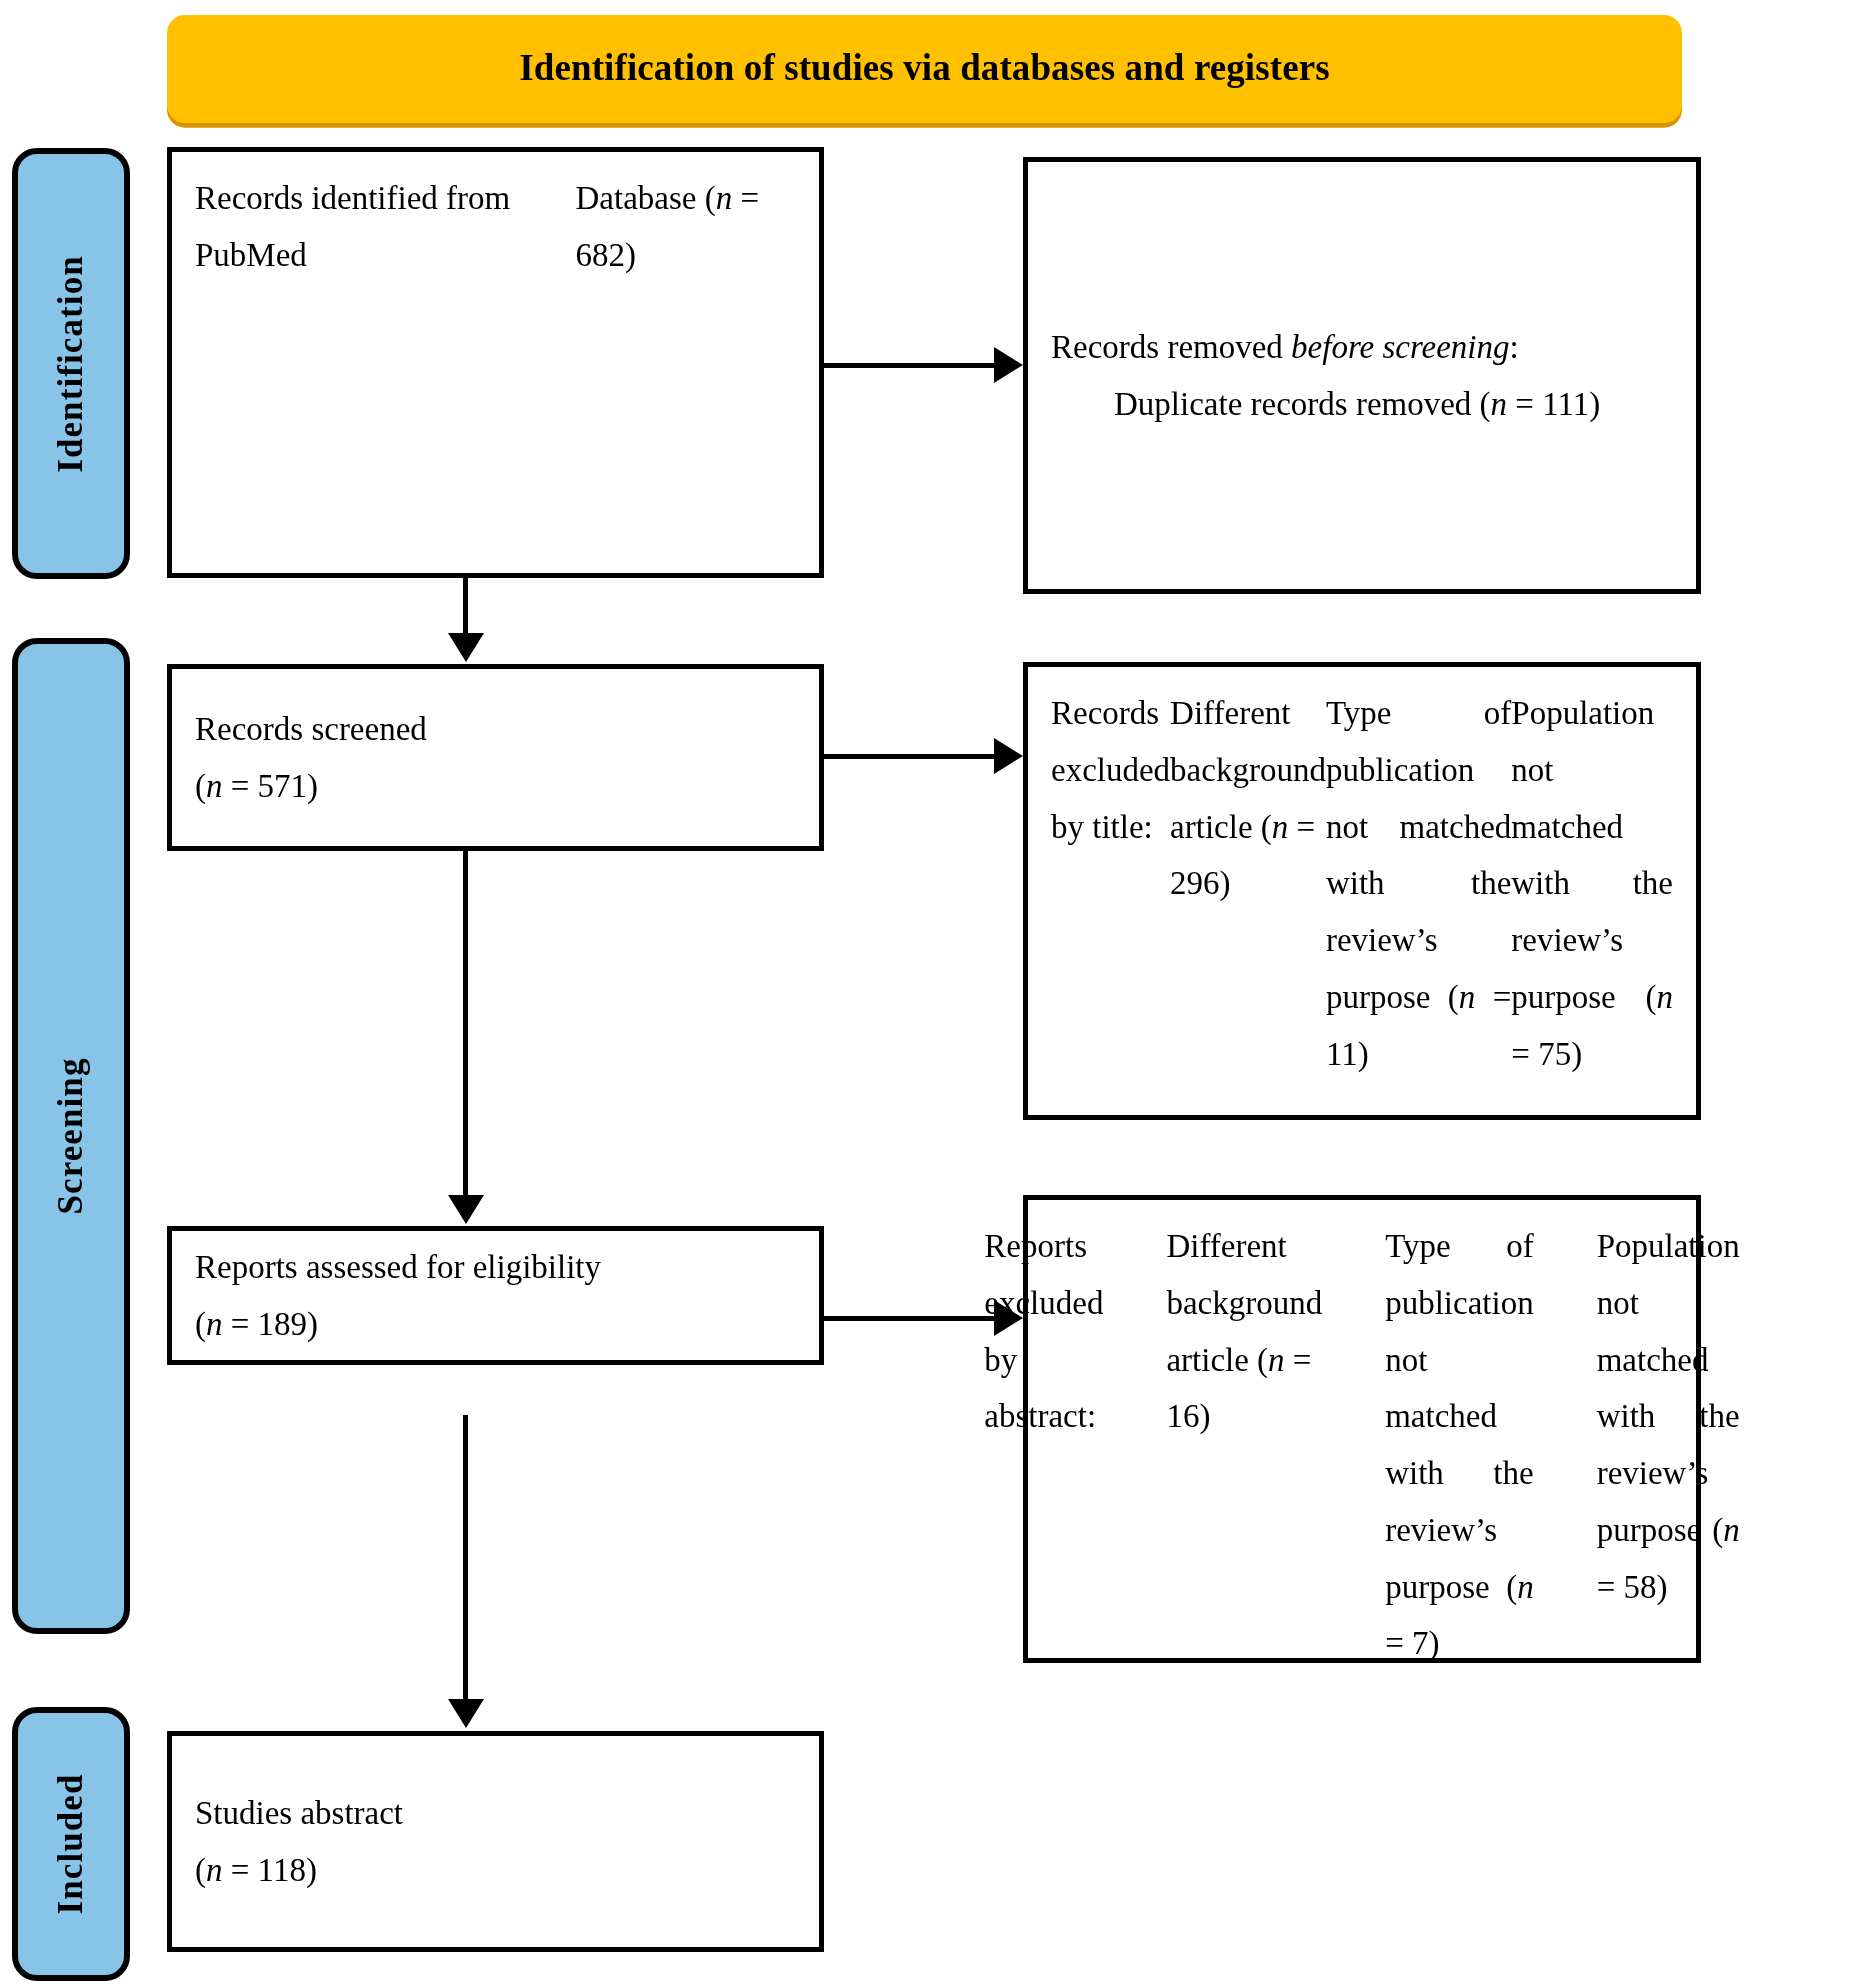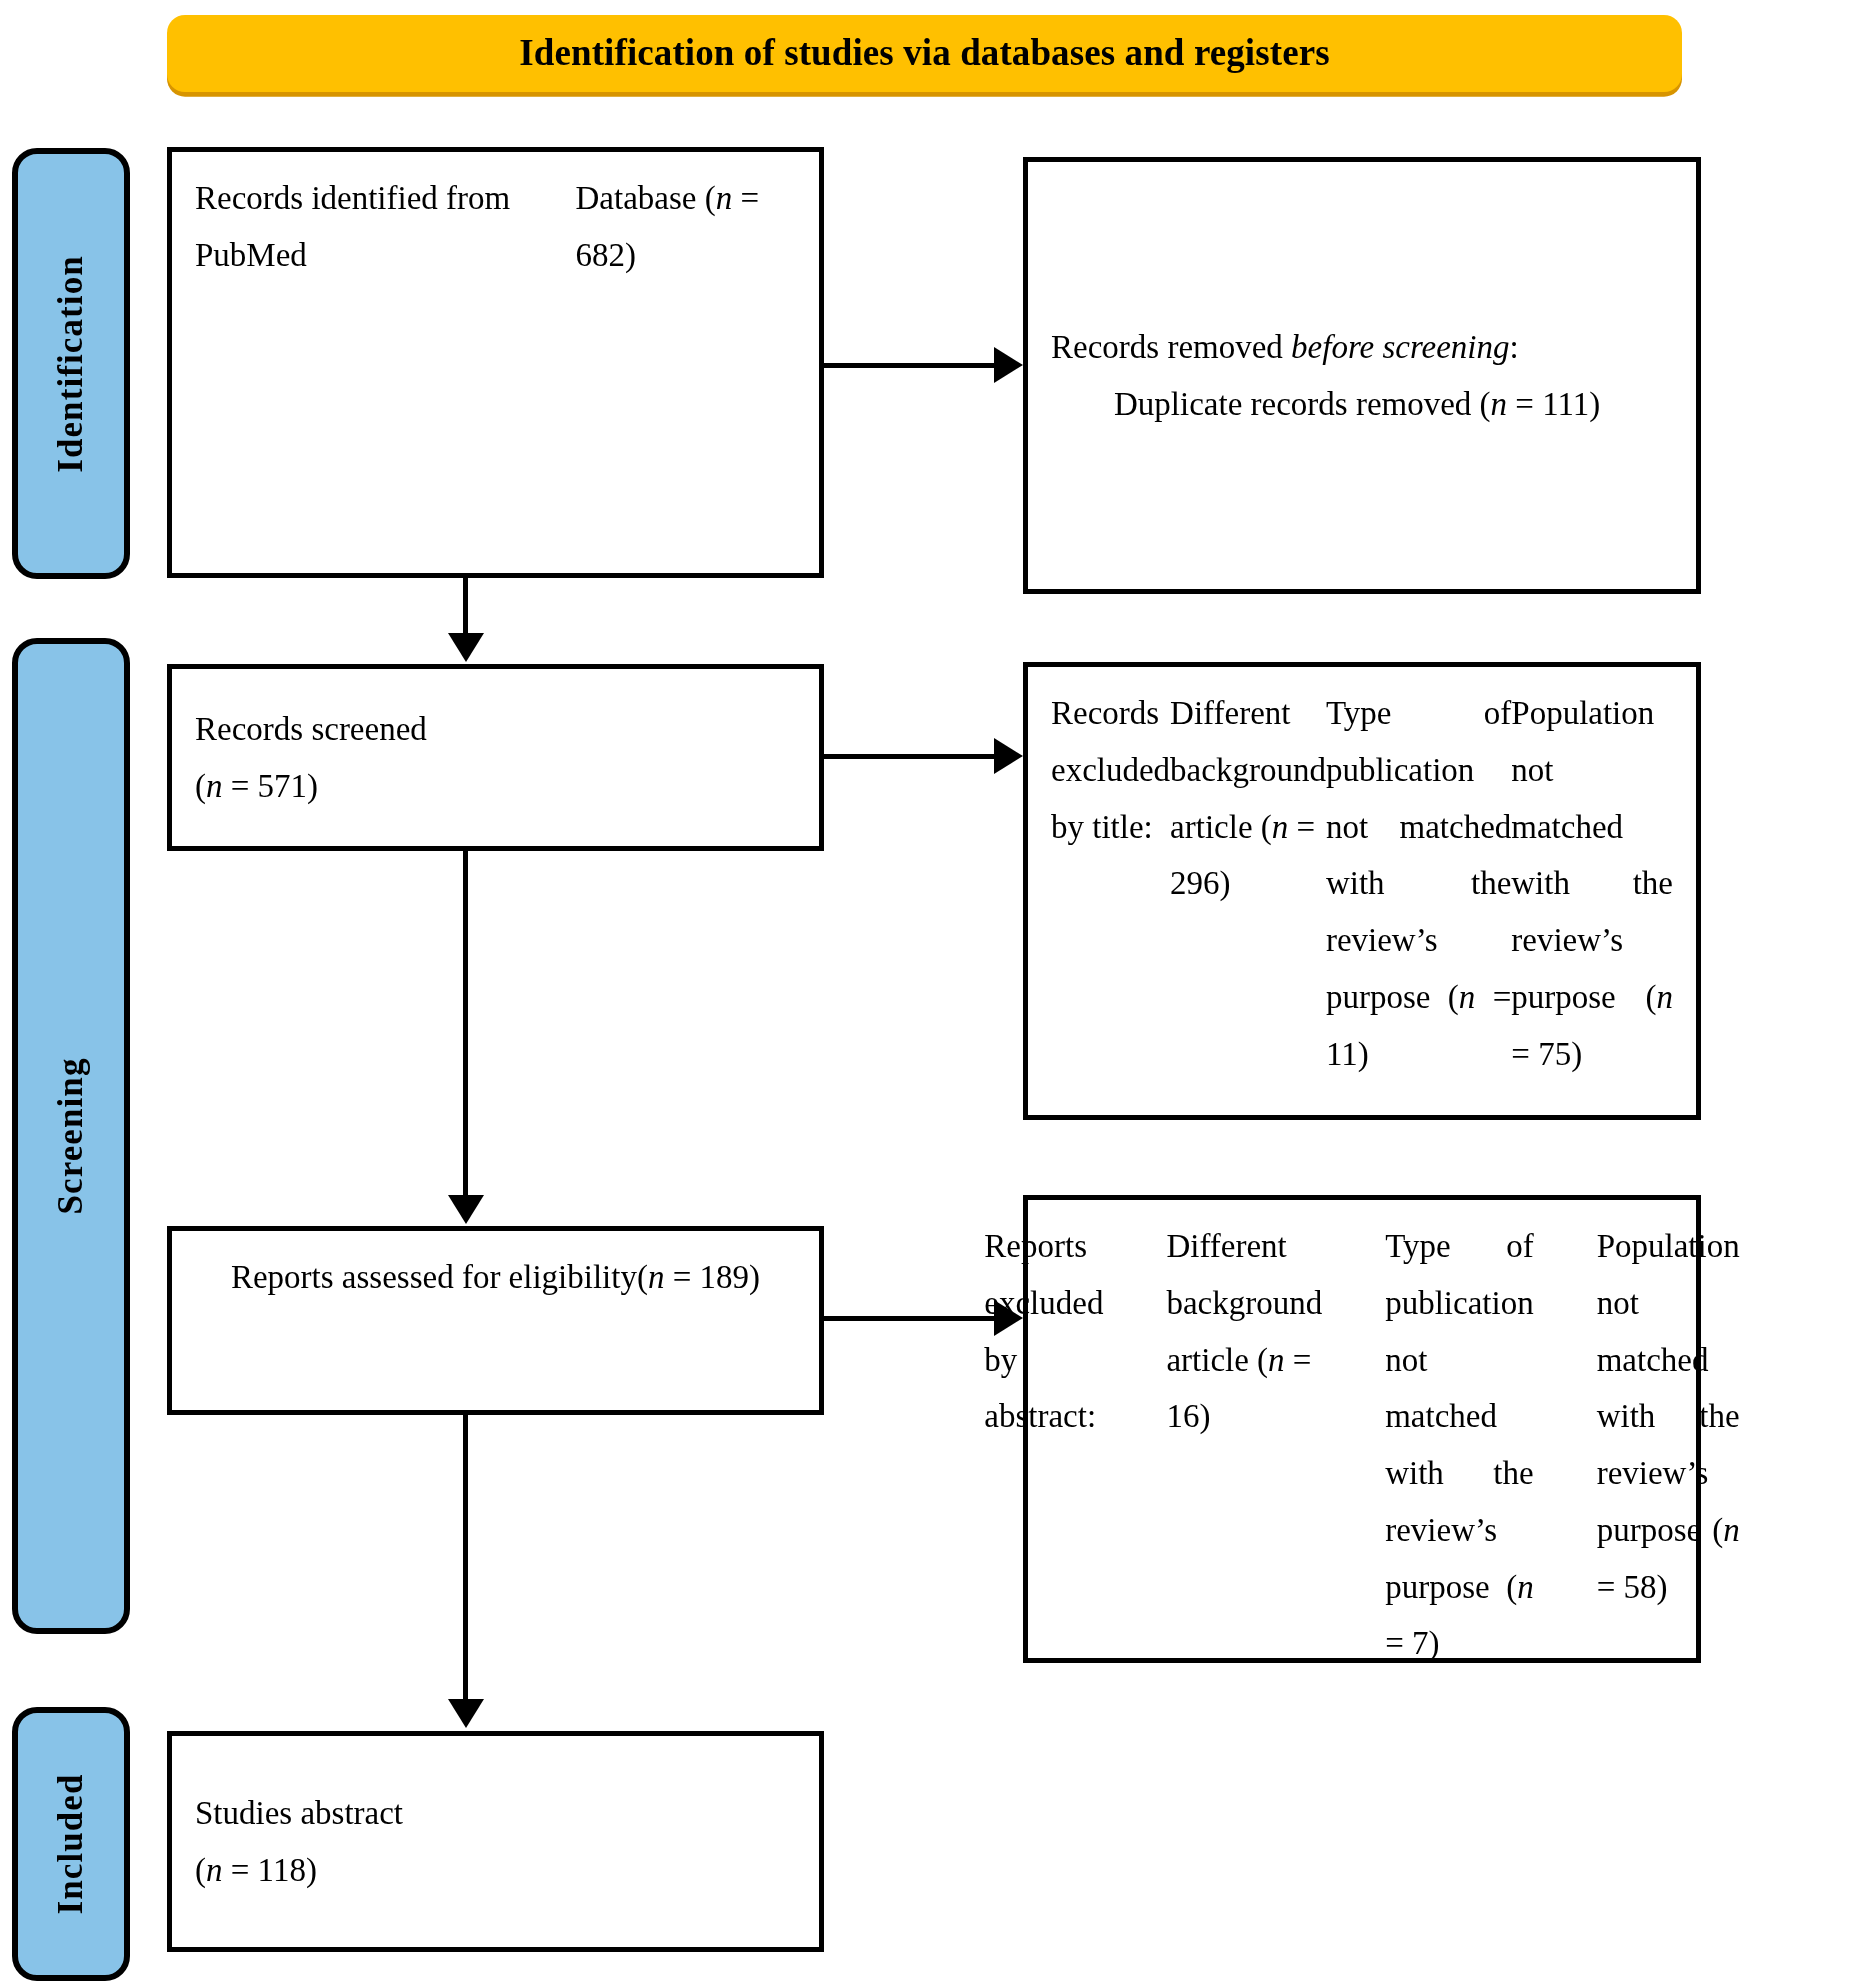--- a/index.html
+++ b/index.html
@@ -20,21 +20,21 @@
     background: #ffffff;
     overflow: hidden;
   }
 
   
   .banner {
     position: absolute;
     left: 167px;
     top: 14.7px;
     width: 1515px;
-    height: 77px;
+    height: 108px;
     background: #FFC000;
     border-radius: 18px;
     box-shadow: 0 4.7px 0 0 #D79400;
     display: flex;
     align-items: center;
     justify-content: center;
     box-sizing: border-box;
   }
   .banner-text {
     font-size: 37px;
@@ -88,21 +88,21 @@
 
   
   .col-left  { left: 167px;  width: 657px; }
   .col-right { left: 1023px; width: 678px; }
 
   
   #box-identified      { top: 147px;  height: 431px; display:flex; justify-content:center; }
   #box-removed         { top: 157px;  height: 437px; display:flex; flex-direction:column; justify-content:center; }
   #box-screened        { top: 664px; height: 187px; display:flex; flex-direction:column; justify-content:center; }
   #box-excluded-title  { top: 662px; height: 458px; display:flex; flex-direction:row; justify-content:center; }
-  #box-eligibility     { top: 1226px; height: 189px; display:flex; flex-direction:row; justify-content:center; }
+  #box-eligibility     { top: 1226px; height: 139px; display:flex; flex-direction:column; justify-content:center; }
   #box-excluded-abs    { top: 1195px; height: 468px; display:flex; flex-direction:row; justify-content:center; }
   #box-included        { top: 1731px; height: 221px; display:flex; flex-direction:column; justify-content:center; }
 
   
   .conn-line-v {
     position: absolute;
     width: 4.7px;
     background: #000000;
   }
   .conn-line-h {

